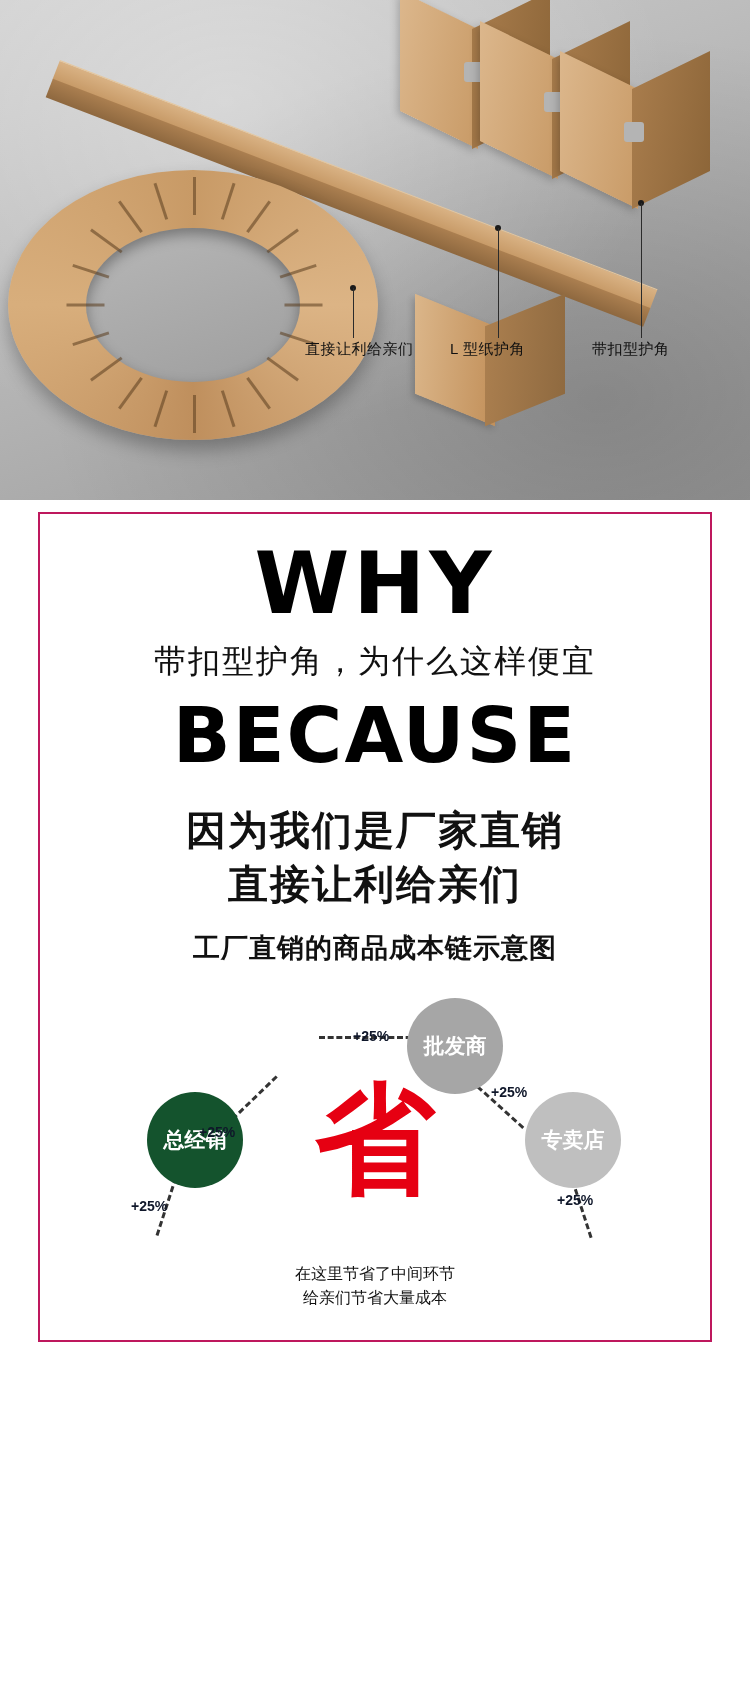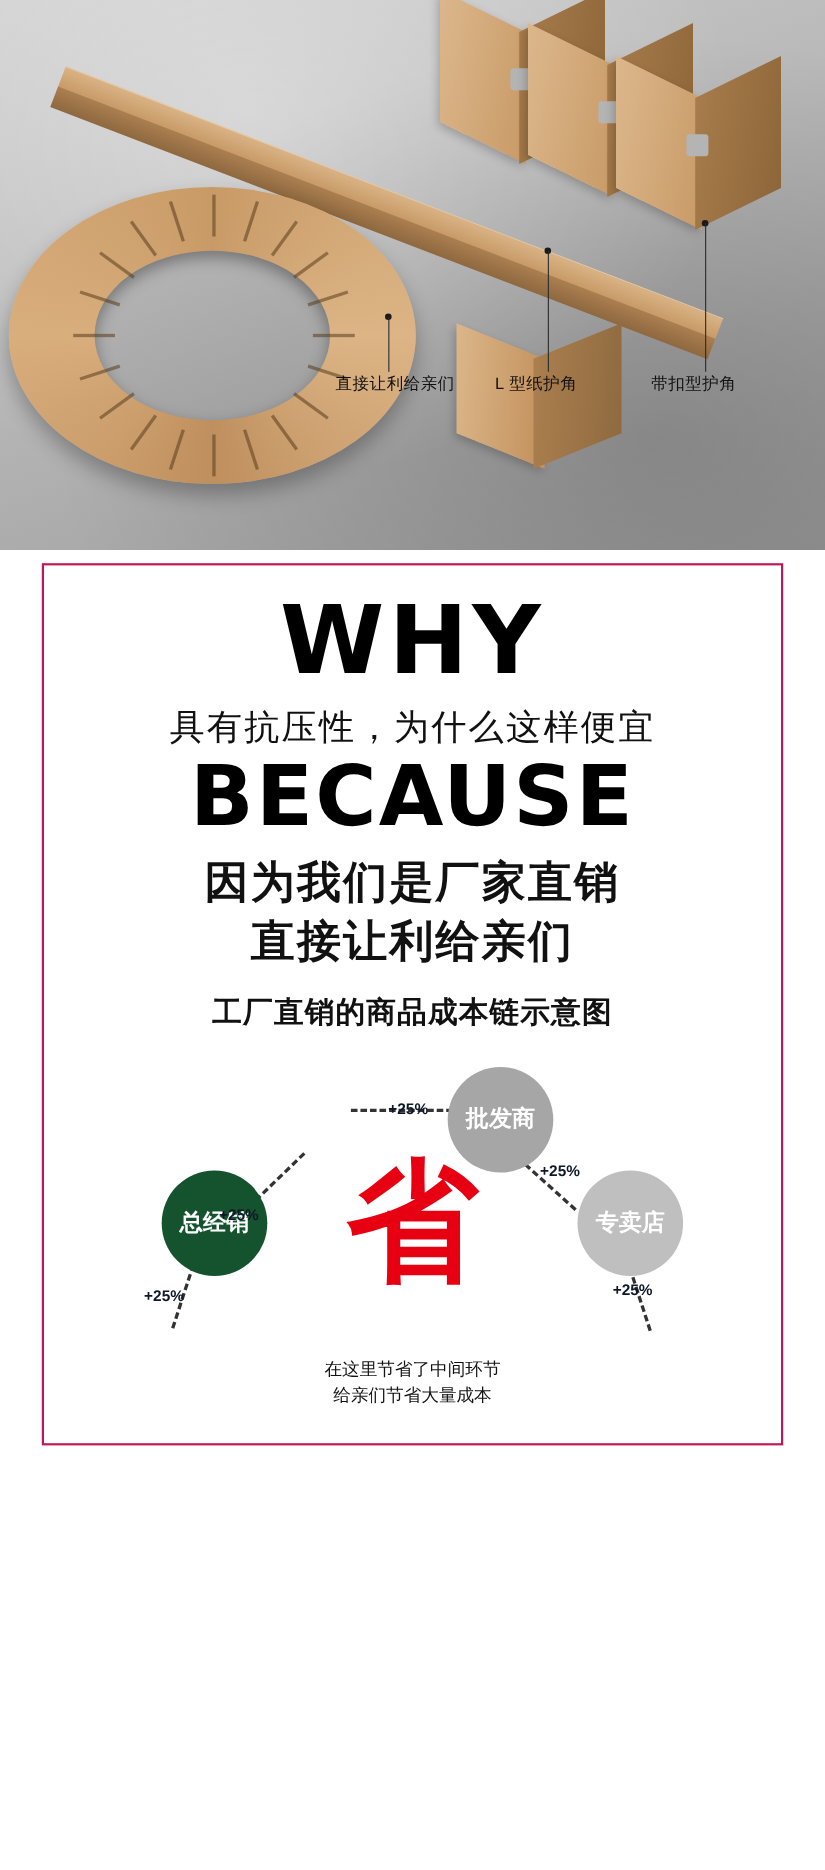--- a/index.html
+++ b/index.html
@@ -202,29 +202,29 @@
     letter-spacing: 2px;
     margin-top: 14px;
     color: #111;
     font-weight: 400;
   }
   .because {
     font-size: 76px;
     font-weight: 800;
     letter-spacing: 2px;
     line-height: 1.05;
-    margin-top: 0;
+    margin-top: 12px;
     color: #000;
     font-family: "DejaVu Sans", "Liberation Sans", sans-serif;
   }
   .sub-cn-2 {
     font-size: 40px;
     font-weight: 700;
     letter-spacing: 2px;
-    margin-top: 12px;
+    margin-top: 28px;
     line-height: 1.3;
     color: #111;
   }
   .sub-cn-3 {
     font-size: 27px;
     font-weight: 700;
     letter-spacing: 1px;
     margin-top: 20px;
     color: #111;
   }
@@ -355,21 +355,21 @@
 
       <div class="callout-dot" style="left:638px; top:-180px;"></div>
       <div class="callout-line" style="left:641px; top:-177px; height:135px;"></div>
       <div class="callout-label" style="left:592px; top:-40px;">带扣型护角</div>
     </div>
   </div>
 
 
   <div class="panel">
     <div class="why">WHY</div>
-    <div class="sub-cn-1">具有抗压性，为什么这样便宜</div>
+    <div class="sub-cn-1">带扣型护角，为什么这样便宜</div>
     <div class="because">BECAUSE</div>
     <div class="sub-cn-2">因为我们是厂家直销</div>
     <div class="sub-cn-2" style="margin-top:2px;">直接让利给亲们</div>
     <div class="sub-cn-3">工厂直销的商品成本链示意图</div>
 
     <div class="chain">
 
       <div class="dash" style="left:62px;  top:250px; width:70px;  transform:rotate(-72deg);"></div>
       <div class="dash" style="left:104px; top:166px; width:108px; transform:rotate(-44deg);"></div>
       <div class="dash" style="left:224px; top:52px;  width:110px; transform:rotate(0deg);"></div>

